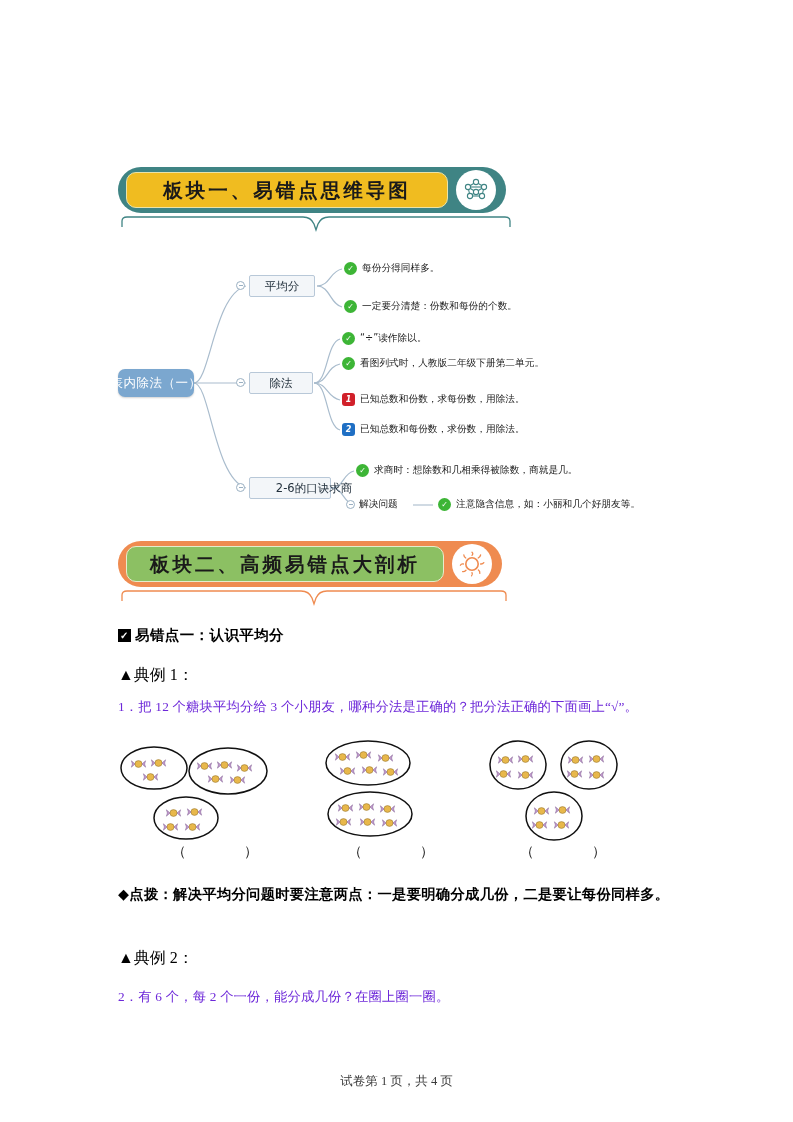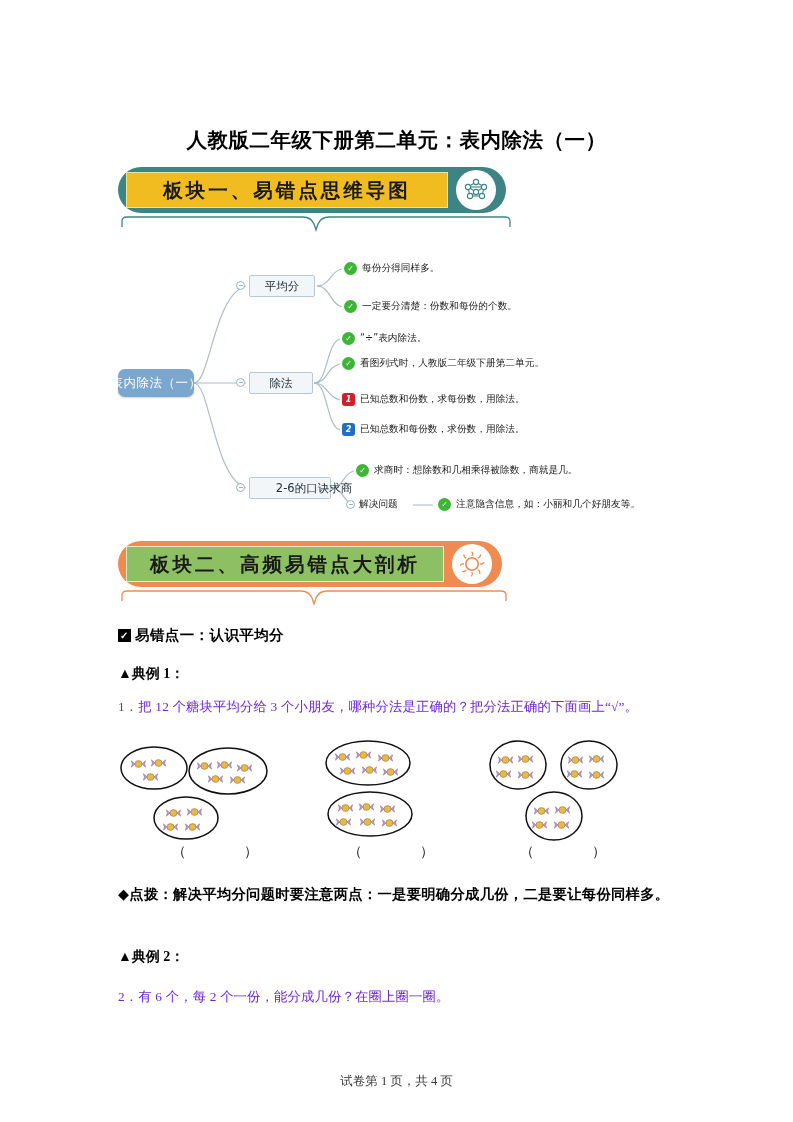--- a/index.html
+++ b/index.html
@@ -54,20 +54,21 @@
     background: #ef8b50;
     padding: 4px 6px 4px 5px;
   }
   .banner-inner {
     height: 36px;
     flex: 1 1 auto;
     display: flex;
     align-items: center;
     justify-content: center;
     box-sizing: border-box;
+    border-radius: 10px;
   }
   .banner-1 .banner-inner {
     background: #f0bc20;
     border: 1.5px solid #e9e3a8;
     margin-left: 3px;
   }
   .banner-2 .banner-inner {
     background: #8cc063;
     border: 1.5px solid #e6eccb;
     margin-left: 3px;
@@ -194,22 +195,22 @@
     color: #fff;
     align-items: center;
     justify-content: center;
     font-size: 10px;
     margin-right: 4px;
     flex: 0 0 auto;
   }
   .h-example {
     position: absolute;
     font-family: "Liberation Serif", "DejaVu Serif", serif;
-    font-weight: bold;
-    font-size: 14px;
+    font-weight: normal;
+    font-size: 16px;
   }
   .q-text {
     position: absolute;
     font-family: "Liberation Serif", "DejaVu Serif", serif;
     font-size: 13.3px;
     color: #6d28d9;
     letter-spacing: 0.2px;
   }
   .tip-text {
     position: absolute;
@@ -240,21 +241,20 @@
     font-family: "Liberation Serif", "DejaVu Serif", serif;
     font-size: 12.5px;
     color: #3a3a3a;
   }
 </style>
 </head>
 <body>
 
 <div class="page">
 
-  <div class="doc-title">人教版二年级下册第二单元：表内除法（一）</div>
 
   <div class="banner banner-1">
     <div class="banner-inner">
       <span class="banner-label">板块一、易错点思维导图</span>
     </div>
     <div class="banner-badge">
       <svg width="34" height="34" viewBox="0 0 34 34">
         <g stroke="#3f8484" stroke-width="1.1" fill="none">
           <line x1="17" y1="9" x2="9" y2="14"></line>
           <line x1="17" y1="9" x2="25" y2="14"></line>
@@ -326,21 +326,21 @@
       <span class="leaf-mark mark-check">✓</span>
       <span>一定要分清楚：份数和每份的个数。</span>
     </div>
 
     <div class="collapse-dot" style="left:118px; top:128px;"></div>
     <div class="node node-branch" style="left:131px; top:122px; width:64px; height:22px;">
       <span>除法</span>
     </div>
     <div class="leaf" style="left:224px; top:82px;">
       <span class="leaf-mark mark-check">✓</span>
-      <span>“÷”表内除法。</span>
+      <span>“÷”读作除以。</span>
     </div>
     <div class="leaf" style="left:224px; top:107px;">
       <span class="leaf-mark mark-check">✓</span>
       <span>看图列式时，人教版二年级下册第二单元。</span>
     </div>
     <div class="leaf" style="left:224px; top:143px;">
       <span class="leaf-mark mark-1">1</span>
       <span>已知总数和份数，求每份数，用除法。</span>
     </div>
     <div class="leaf" style="left:224px; top:173px;">

